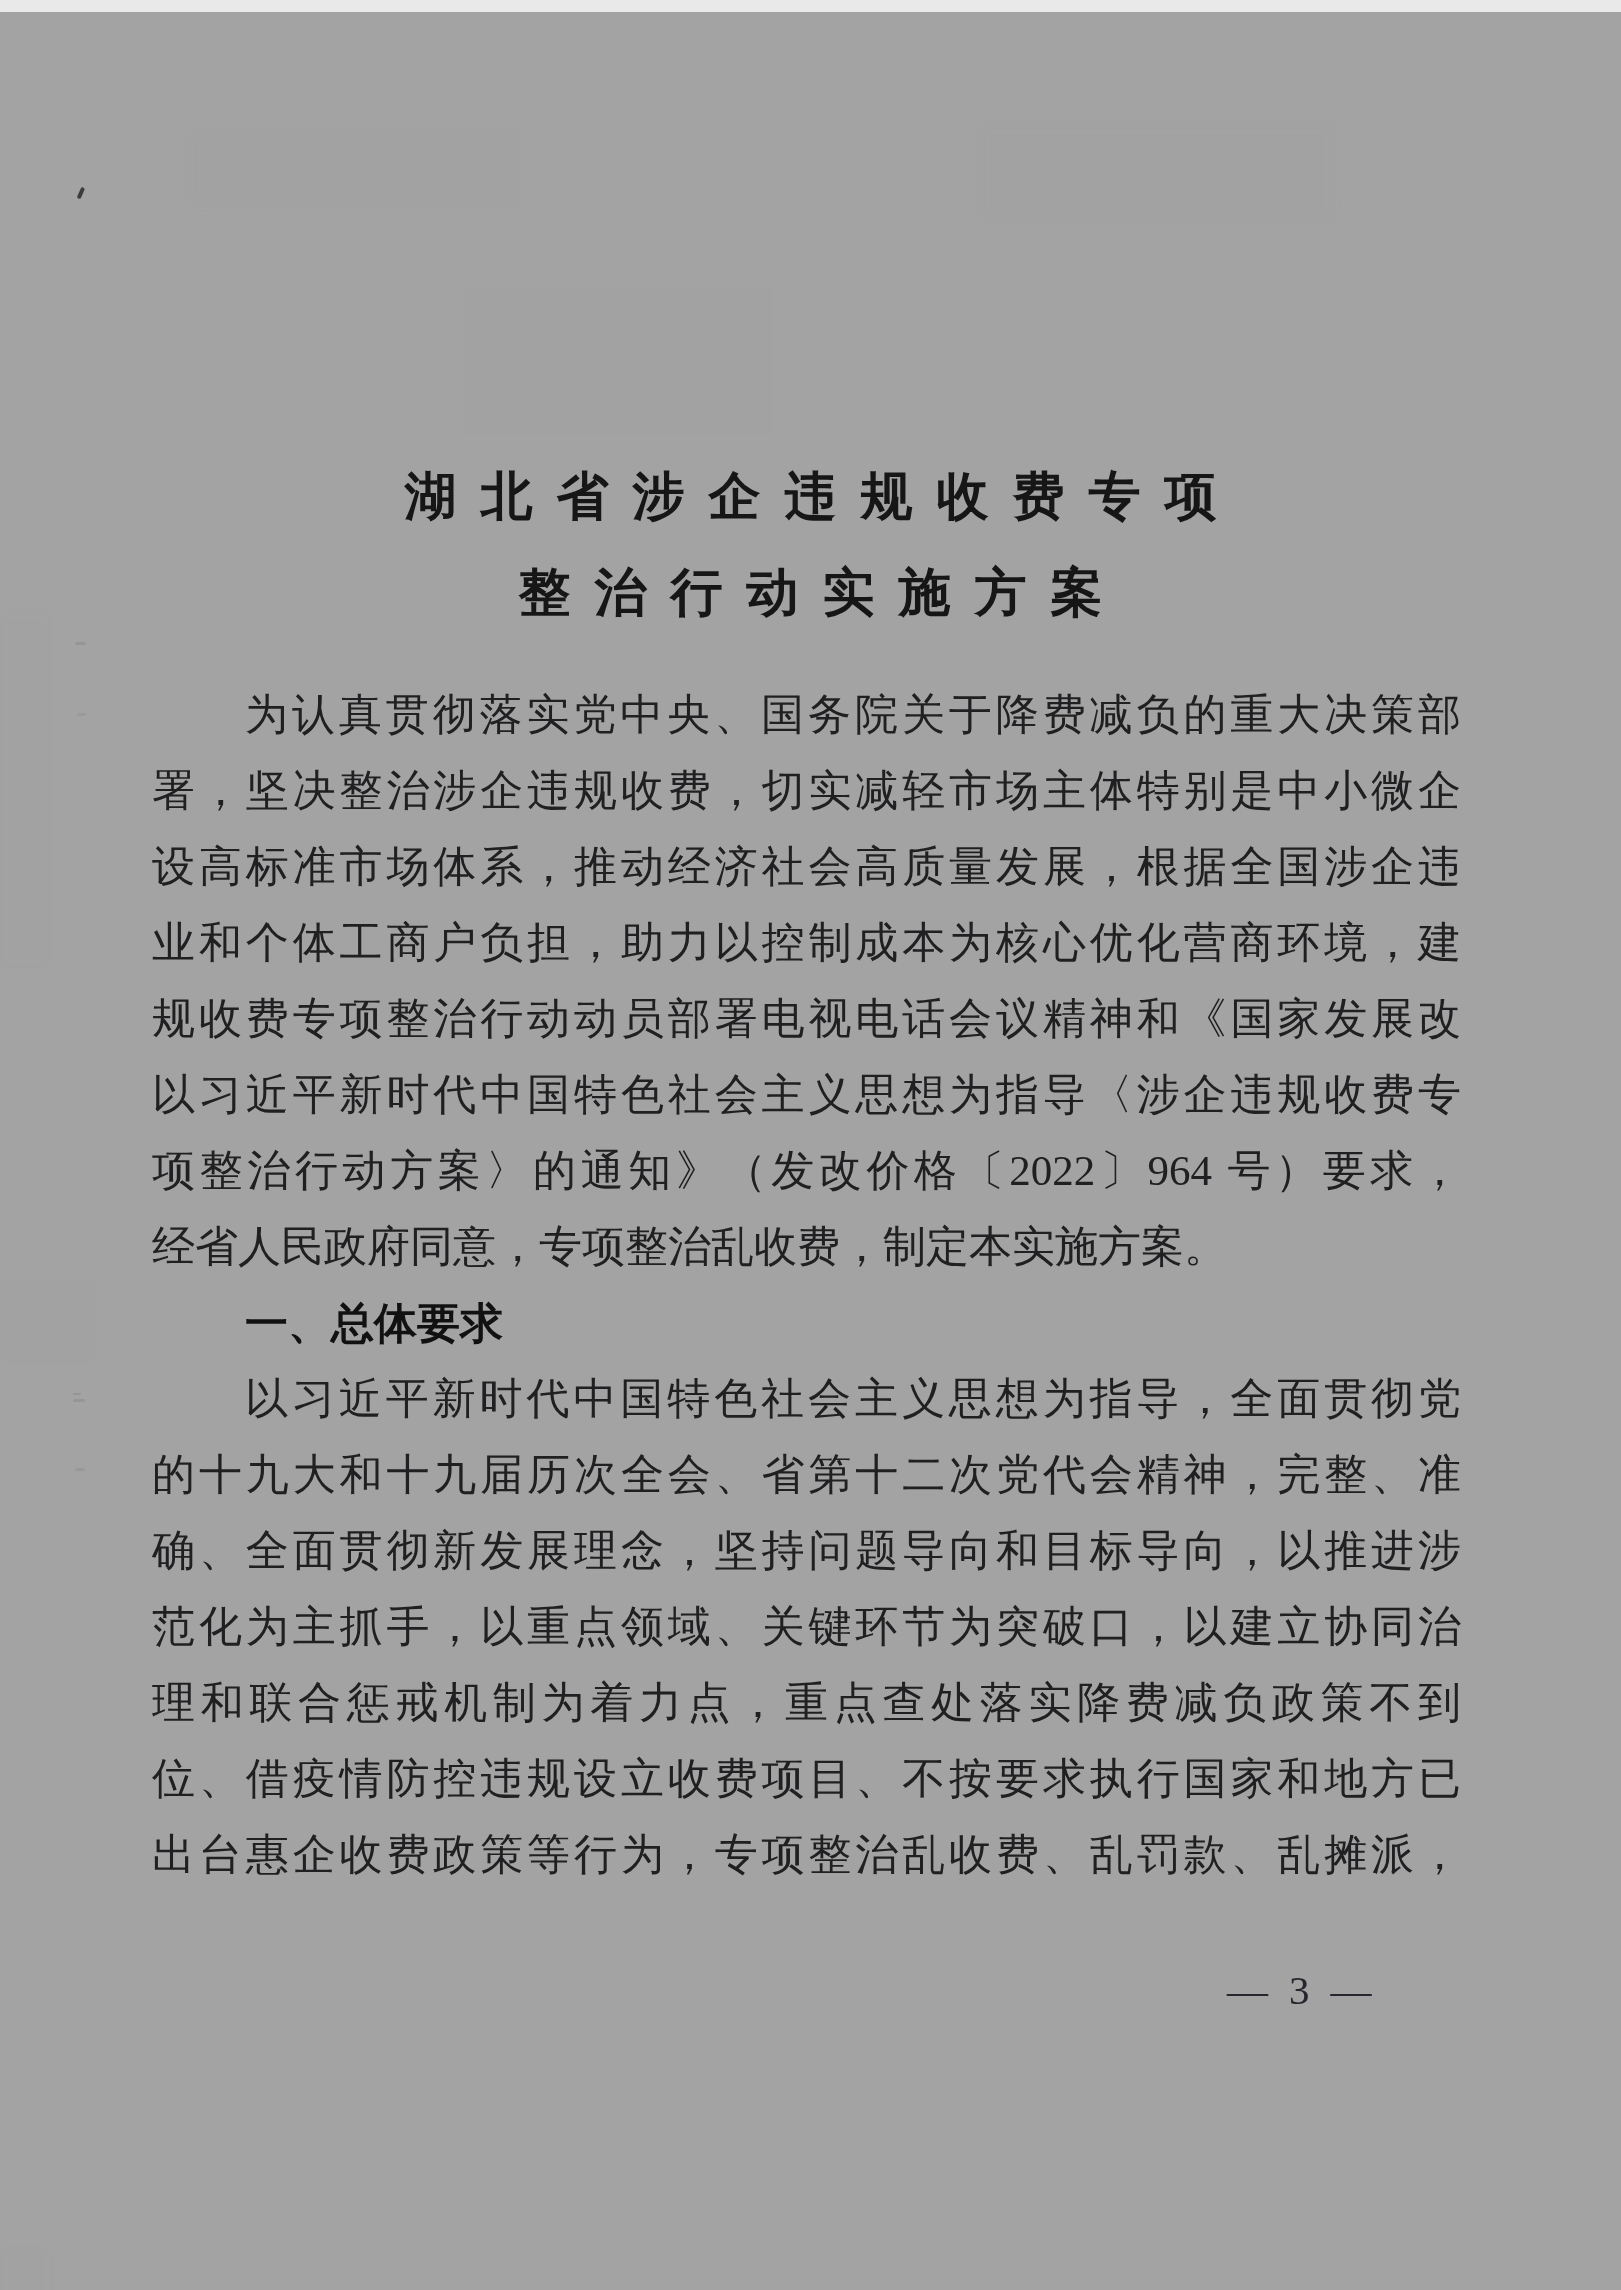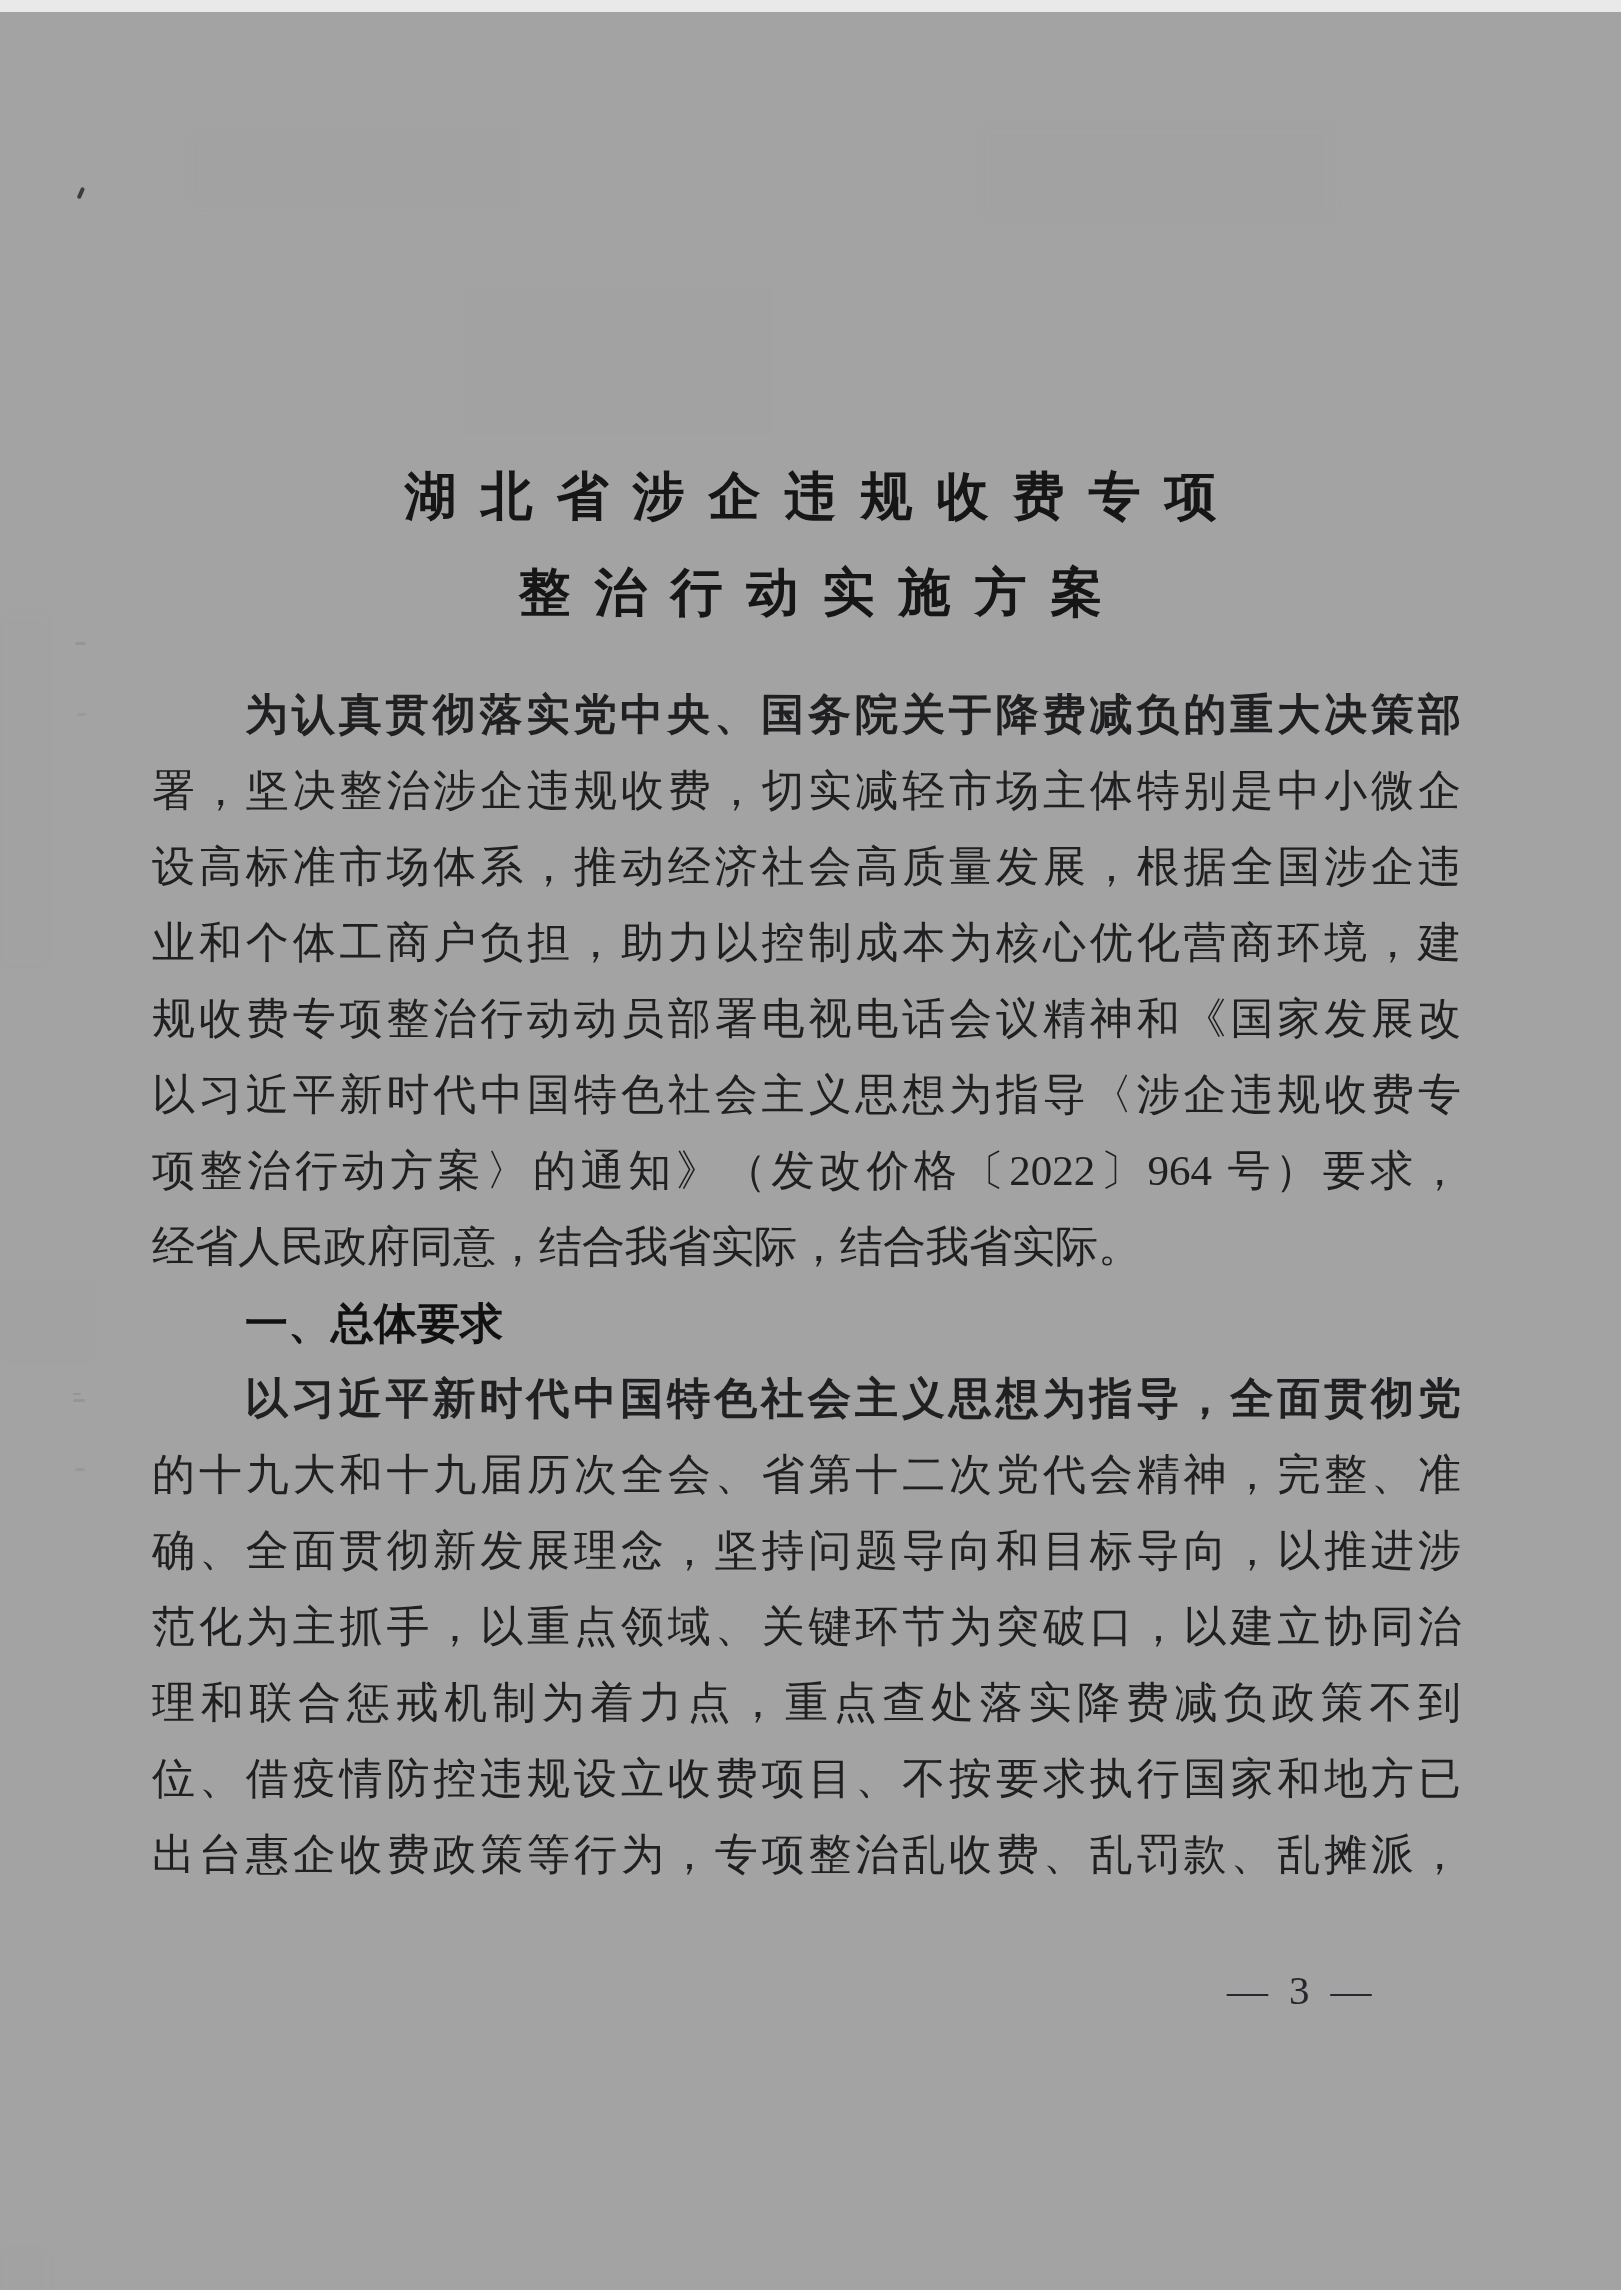--- a/index.html
+++ b/index.html
@@ -64,21 +64,21 @@
     height: 76px;
     line-height: 76px;
     font-size: 43px;
     text-align: justify;
     text-align-last: justify;
     text-justify: inter-character;
     white-space: nowrap;
     overflow: hidden;
     color: #202022;
   }
-  .line.indent { text-indent: 93px; font-weight: bold; }
+  .line.indent { text-indent: 93px; }
   .line.no-just { text-align-last: left; }
   .line.heading {
     font-family: "Liberation Sans", "DejaVu Sans", sans-serif;
     font-weight: bold;
     text-align: center;
     text-align-last: left;
     color: #111;
   }
   
   .page-number {
@@ -114,21 +114,21 @@
   </div>
 
   <div class="body-text">
       <div class="line indent">为认真贯彻落实党中央、国务院关于降费减负的重大决策部</div>
       <div class="line">署，坚决整治涉企违规收费，切实减轻市场主体特别是中小微企</div>
       <div class="line">设高标准市场体系，推动经济社会高质量发展，根据全国涉企违</div>
       <div class="line">业和个体工商户负担，助力以控制成本为核心优化营商环境，建</div>
       <div class="line">规收费专项整治行动动员部署电视电话会议精神和《国家发展改</div>
       <div class="line">以习近平新时代中国特色社会主义思想为指导〈涉企违规收费专</div>
       <div class="line">项整治行动方案〉的通知》（发改价格〔2022〕964 号）要求，</div>
-      <div class="line no-just">经省人民政府同意，结合我省实际，结合我省实际。</div>
+      <div class="line no-just">经省人民政府同意，专项整治乱收费，制定本实施方案。</div>
       <div class="line heading indent">一、总体要求</div>
       <div class="line indent">以习近平新时代中国特色社会主义思想为指导，全面贯彻党</div>
       <div class="line">的十九大和十九届历次全会、省第十二次党代会精神，完整、准</div>
       <div class="line">确、全面贯彻新发展理念，坚持问题导向和目标导向，以推进涉</div>
       <div class="line">范化为主抓手，以重点领域、关键环节为突破口，以建立协同治</div>
       <div class="line">理和联合惩戒机制为着力点，重点查处落实降费减负政策不到</div>
       <div class="line">位、借疫情防控违规设立收费项目、不按要求执行国家和地方已</div>
       <div class="line">出台惠企收费政策等行为，专项整治乱收费、乱罚款、乱摊派，</div>
     </div>
 

